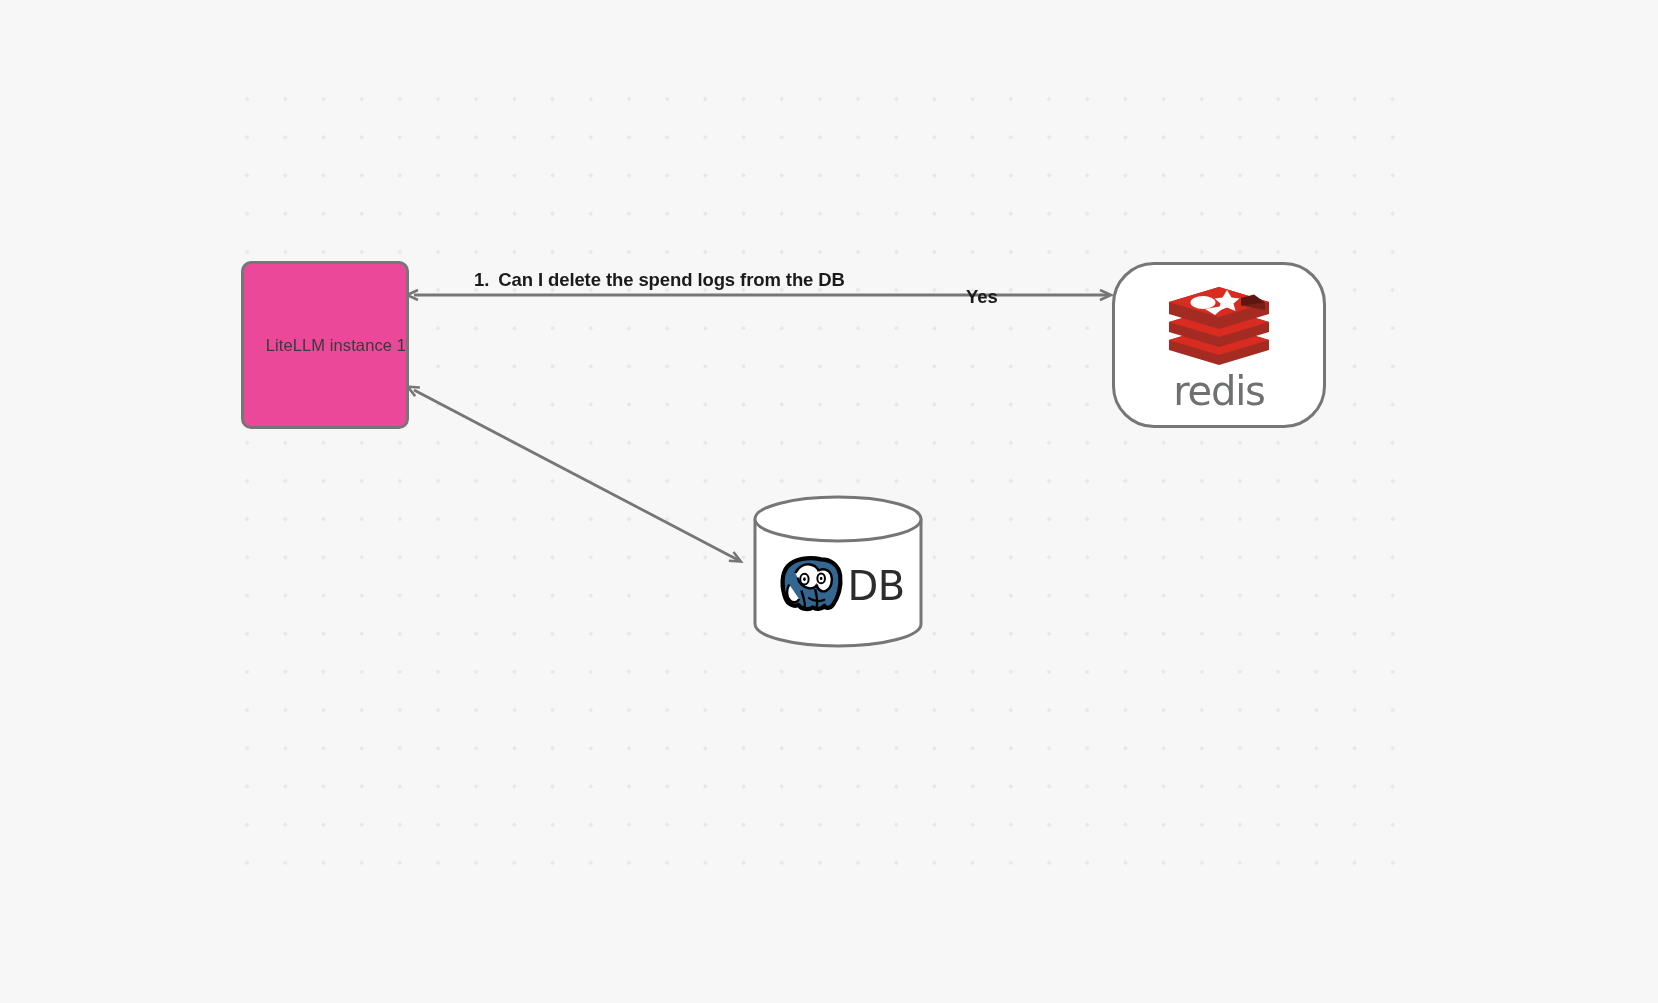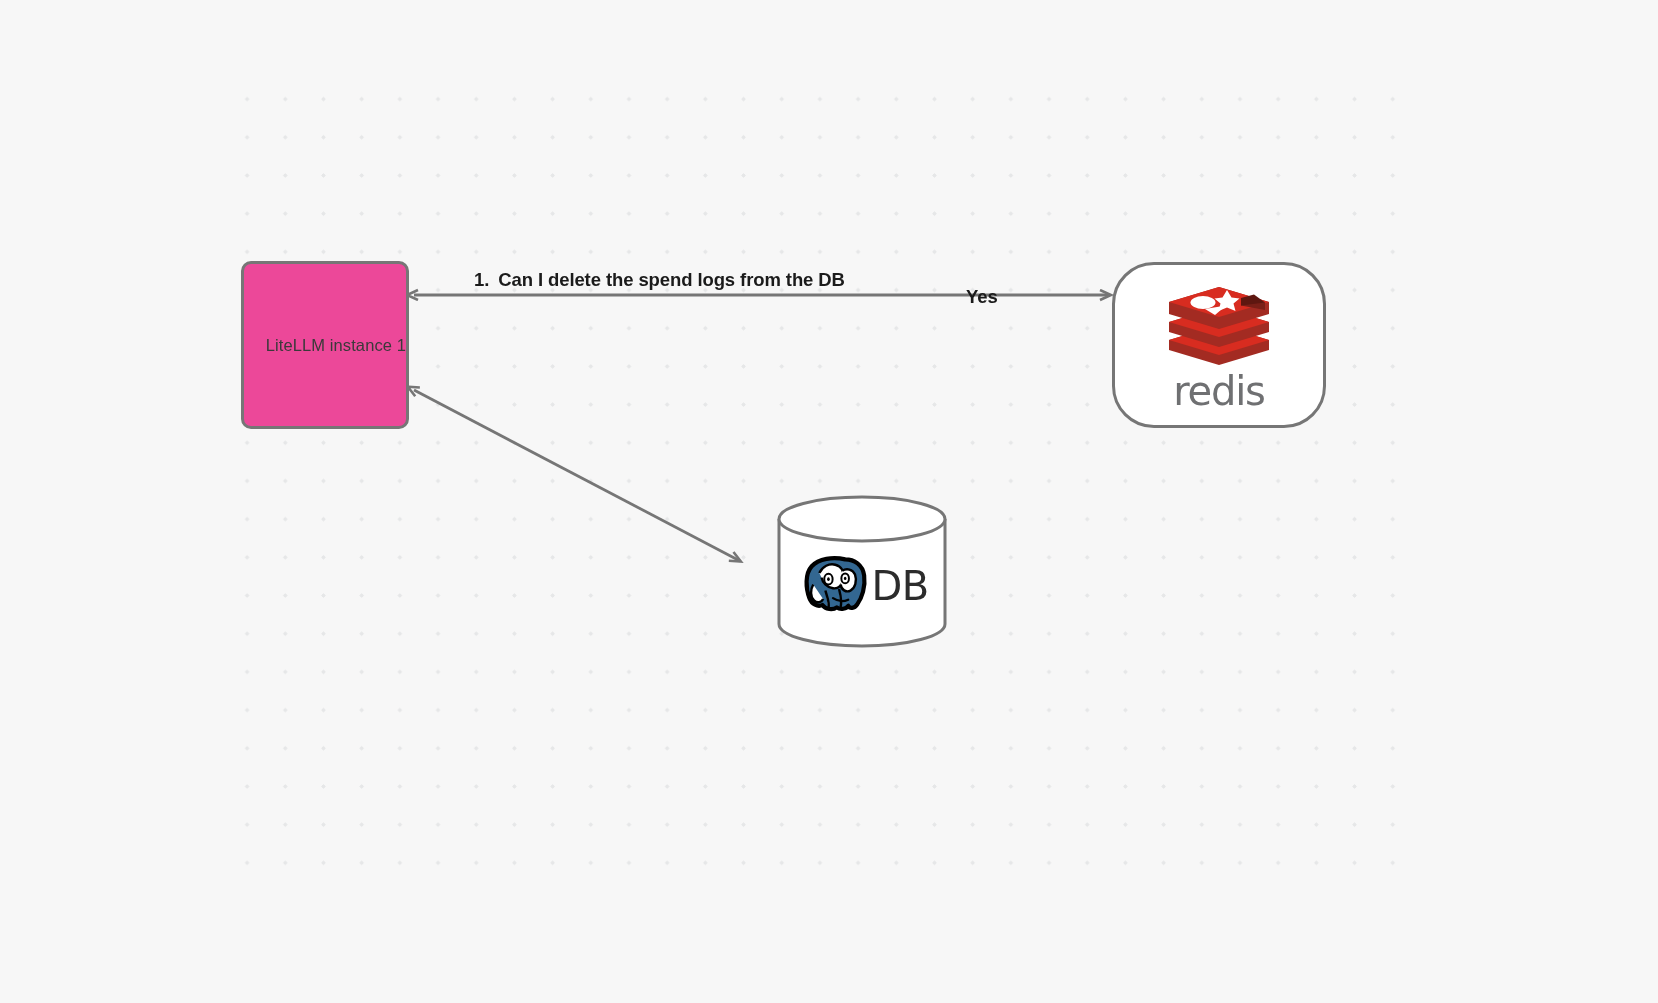--- a/index.html
+++ b/index.html
@@ -71,21 +71,21 @@
     font-size: 40px;
     font-weight: 400;
     color: #6f7072;
     letter-spacing: -1.2px;
     margin-top: 2px;
     font-family: "DejaVu Sans", sans-serif;
   }
   
   #db-node {
     position: absolute;
-    left: 776px;
+    left: 752px;
     top: 494px;
     width: 172px;
     height: 155px;
   }
   #db-inner {
     position: absolute;
     inset: 0;
     display: flex;
     align-items: center;
     justify-content: center;

